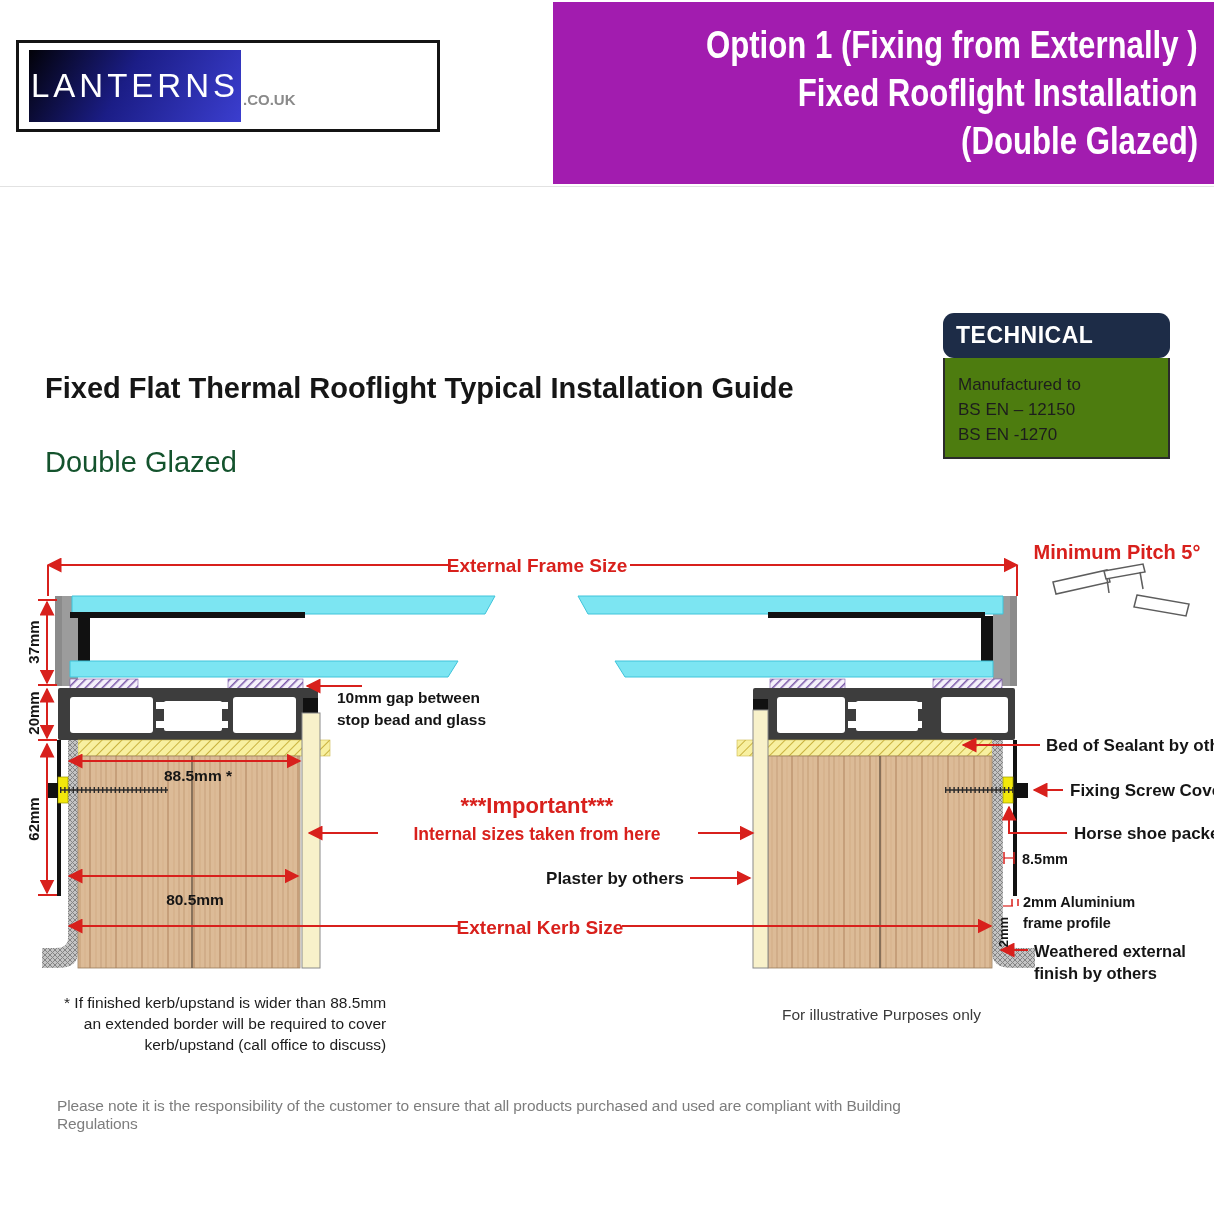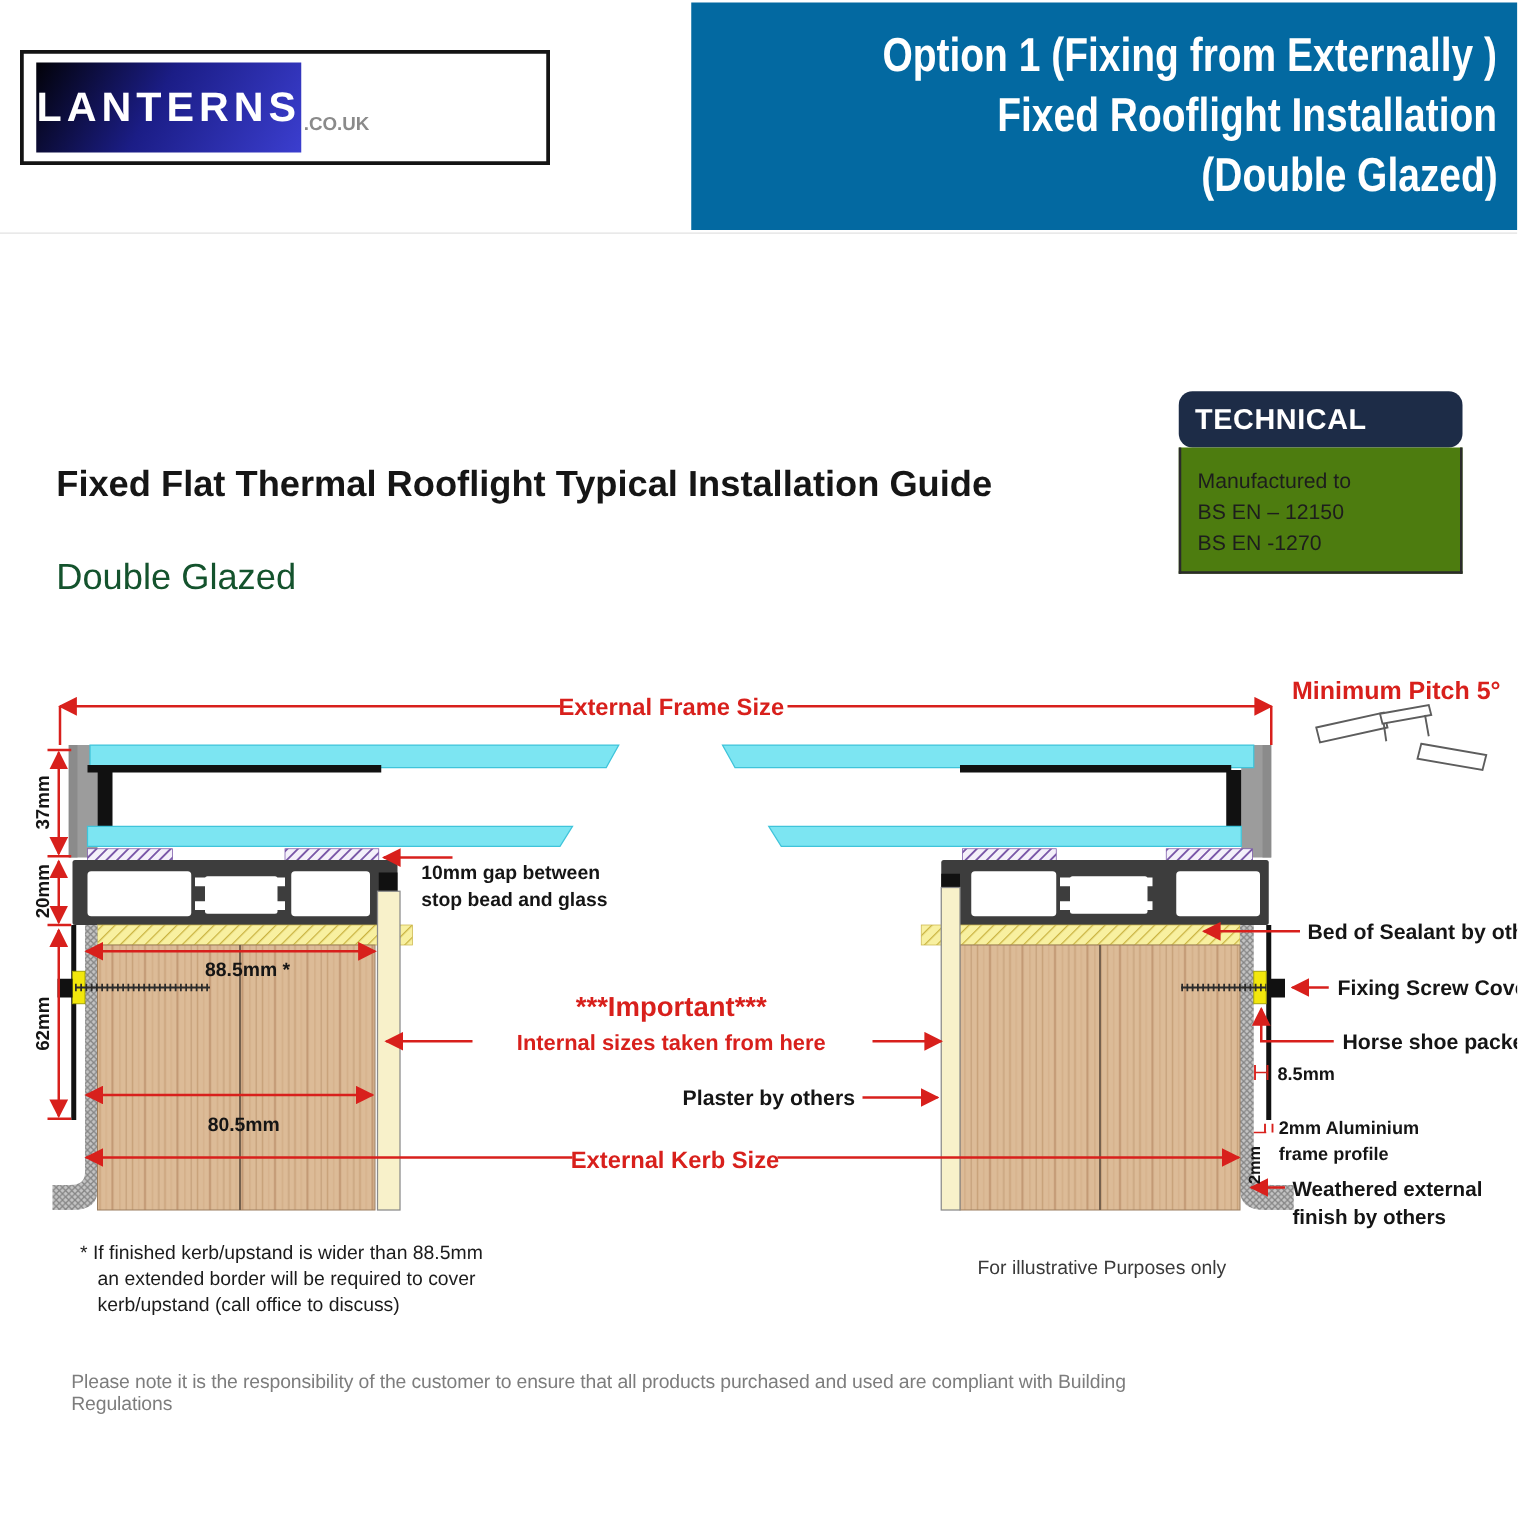--- a/index.html
+++ b/index.html
@@ -5,46 +5,46 @@
   html,body{margin:0;padding:0;background:#fff;}
   .page{position:relative;width:1214px;height:1214px;background:#ffffff;overflow:hidden;
         font-family:"Liberation Sans",sans-serif;}
   .abs{position:absolute;}
 
   
   .logo-box{left:16px;top:40px;width:424px;height:92px;border:3px solid #141414;background:#fff;
             display:flex;align-items:center;box-sizing:border-box;padding-left:10px;}
   .logo-grad{display:flex;align-items:center;justify-content:center;width:212px;height:72px;
              background:linear-gradient(120deg,#020208 0%,#1b1d86 45%,#3b3ecf 100%);}
-  .logo-lanterns{color:#fff;font-size:33px;font-weight:700;letter-spacing:4px;}
+  .logo-lanterns{color:#fff;font-size:33px;font-weight:400;letter-spacing:4px;}
   .logo-direct{color:#0e0e0e;font-size:38px;font-weight:800;letter-spacing:1px;margin-left:7px;}
   .logo-tld{color:#8a8a8a;font-size:15px;font-weight:700;margin-left:2px;margin-top:26px;}
 
   
-  .banner{left:553px;top:2px;width:661px;height:182px;background:#0369a1;color:#fff;
+  .banner{left:553px;top:2px;width:661px;height:182px;background:#a21caf;color:#fff;
           display:flex;flex-direction:column;justify-content:center;align-items:flex-end;
           padding-right:16px;box-sizing:border-box;}
   .banner div{font-size:38px;font-weight:700;line-height:48px;transform:scaleX(0.82);
               transform-origin:right center;white-space:nowrap;}
   .hairline{left:0;top:186px;width:1214px;height:1px;background:#e2e2e2;}
 
   
   .tech{left:943px;top:313px;width:227px;}
   .tech-head{background:#1d2c47;color:#fff;font-size:23px;font-weight:700;letter-spacing:0.5px;
              padding:9px 0 9px 13px;border-radius:11px;}
   .tech-body{border:2px solid #2b2b2b;border-top:none;background:#4d7c0f;color:#1d1d1d;
              font-size:17px;line-height:25px;padding:14px 10px 10px 13px;}
 
   
   .main-title{left:45px;top:372px;font-size:29px;font-weight:700;color:#161616;}
   .sub-title{left:45px;top:446px;font-size:29px;font-weight:400;color:#14532d;}
 
   
   .footnote{left:64px;top:992px;font-size:15.5px;font-weight:400;color:#1c1c1c;line-height:21px;}
-  .footnote .ind{padding-left:14px;}
+  .footnote .ind{padding-left:14px;text-align:right;}
   .illustrative{left:782px;top:1006px;font-size:15.5px;color:#3a3a3a;}
   .footer-note{left:57px;top:1097px;width:920px;font-size:15.5px;color:#7d7d7d;letter-spacing:-0.1px;}
 
   
   svg text{font-family:"Liberation Sans",sans-serif;}
   .sred{fill:#d8201c;font-weight:700;}
   .sblk{fill:#151515;font-weight:700;}
 </style>
 </head>
 <body>

